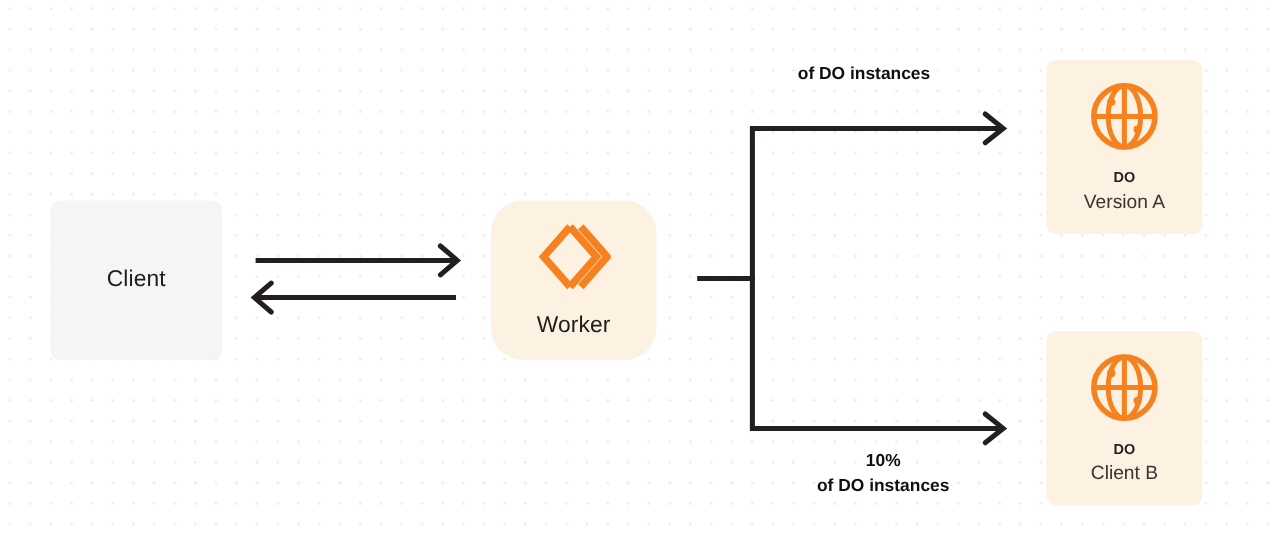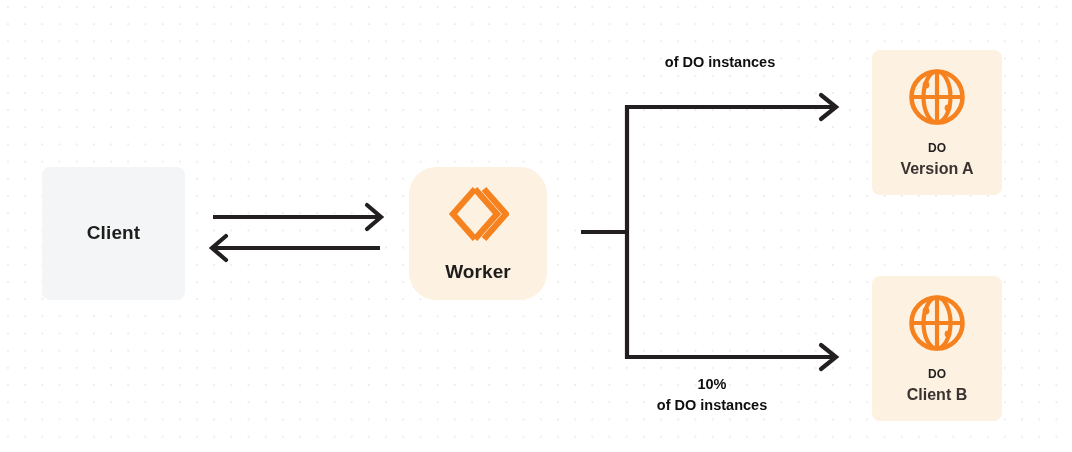--- a/index.html
+++ b/index.html
@@ -62,37 +62,37 @@
   .node-do-b {
     left: 872px;
     top: 276px;
     width: 130px;
     height: 145px;
     background-color: #fdf1e2;
   }
 
   .node-title {
     font-size: 19px;
-    font-weight: bold;
+    font-weight: normal;
     color: #1d1d1b;
     letter-spacing: 0.1px;
     line-height: 1.2;
   }
 
   .node-title-do {
     font-size: 12px;
     font-weight: bold;
     color: #231f20;
     margin-top: 14px;
     line-height: 1.25;
   }
 
   .node-subtitle {
     font-size: 16px;
-    font-weight: bold;
+    font-weight: normal;
     color: #3b3330;
     margin-top: 3px;
     line-height: 1.25;
   }
 
   .worker-icon {
     margin-bottom: 16px;
     line-height: 0;
   }
 
@@ -110,21 +110,21 @@
     white-space: nowrap;
   }
 
   .edge-label-top {
     left: 720px;
     top: 52px;
     transform: translateX(-50%);
   }
 
   .edge-label-bottom {
-    left: 712px;
+    left: 736px;
     top: 374px;
     transform: translateX(-50%);
     text-align: center;
   }
 
   svg.connectors {
     position: absolute;
     left: 0;
     top: 0;
     width: 1072px;

